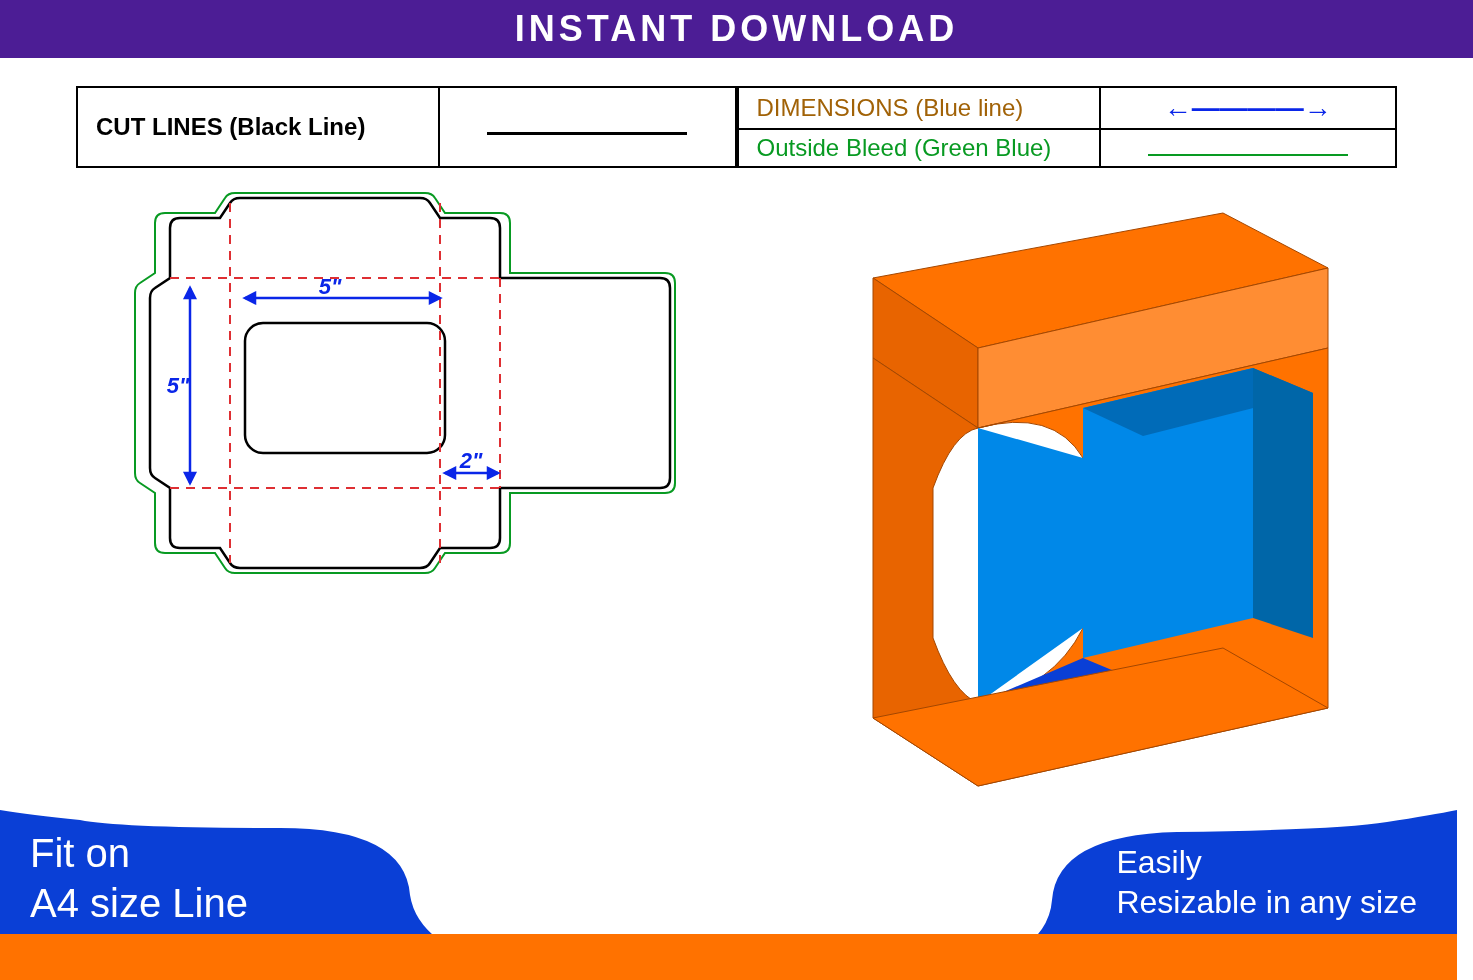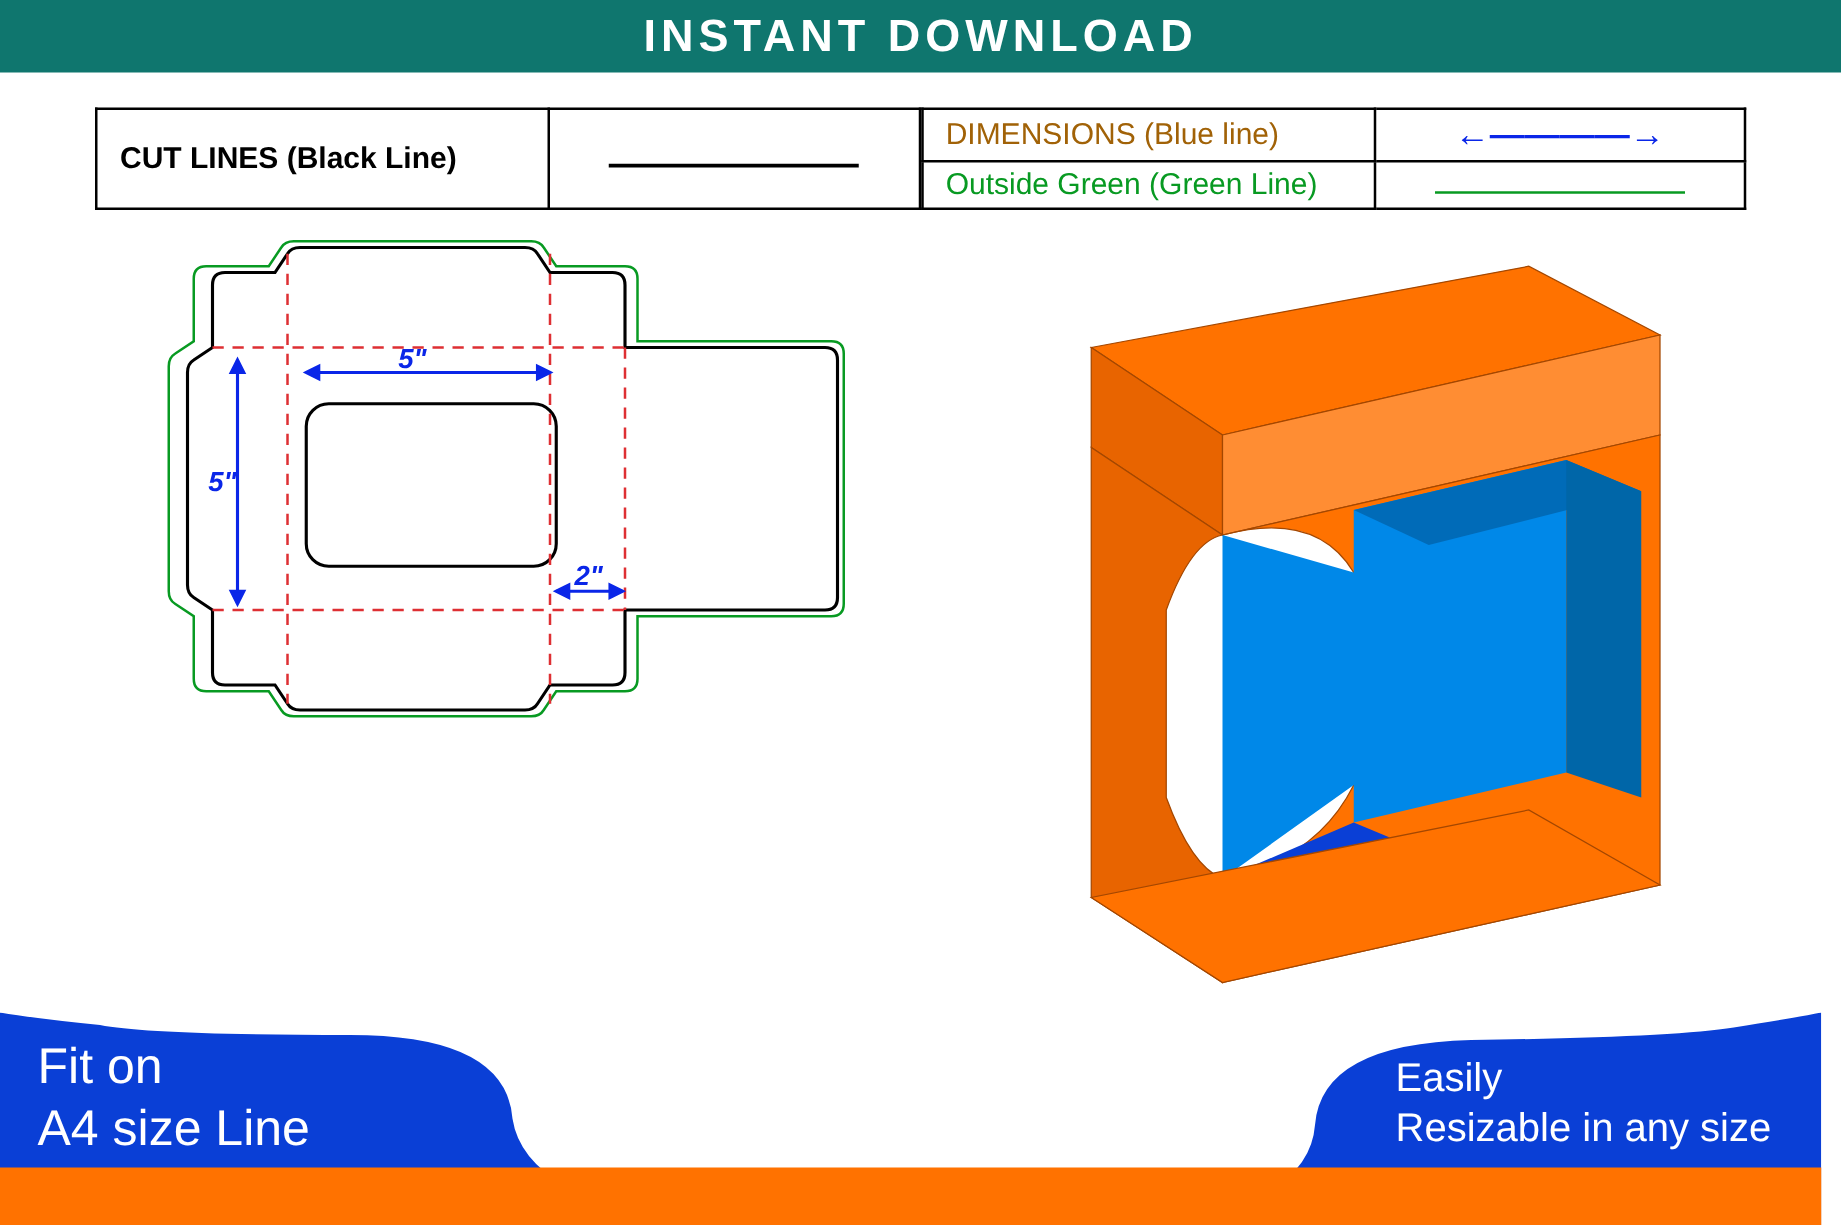--- a/index.html
+++ b/index.html
@@ -1,17 +1,17 @@
 <!DOCTYPE html>
 <html><head>
 <meta charset="utf-8">
 <style>
 *{margin:0;padding:0;box-sizing:border-box}
 body{background:#fff;font-family:Arial,Helvetica,sans-serif;width:1473px;height:980px;overflow:hidden;position:relative}
-.header-bar{background:#0f766e;height:58px;display:flex;align-items:center;justify-content:center}
+.header-bar{background:#4c1d95;height:58px;display:flex;align-items:center;justify-content:center}
 .header-title{color:#fff;font-size:36px;font-weight:700;letter-spacing:4px}
 .legend-wrap{display:flex;padding:28px 76px 0}
 .legend-table{border-collapse:collapse;flex:1}
 .legend-table td{border:2px solid #000;padding:4px 18px;font-size:24px;height:38px}
 .legend-label{width:55%}
 .legend-sample{width:45%;text-align:center}
 .cut-line{display:inline-block;width:200px;border-top:3px solid #000}
 .crease-line{display:inline-block;width:200px;border-top:3px dashed #de2f33}
 .bleed-line{display:inline-block;width:200px;border-top:2px solid #089a22}
 .dim-arrow{color:#0a26e8;font-size:28px;font-weight:700}
@@ -47,21 +47,21 @@
     </tr>
   </tbody>
     </table>
   <table class="legend-table">
     <tbody>
         <tr>
       <td class="legend-label txt-dim">DIMENSIONS (Blue line)</td>
       <td class="legend-sample"><span class="dim-arrow">←————→</span></td>
     </tr>
     <tr>
-      <td class="legend-label txt-bleed">Outside Green (Green Line)</td>
+      <td class="legend-label txt-bleed">Outside Bleed (Green Blue)</td>
       <td class="legend-sample"><span class="bleed-line"></span></td>
     </tr>
   </tbody>
     </table>
 </div>
 
 <div class="diagram-area">
   <svg class="dieline-svg" width="570" height="500">
 
     <path d="M35 55 Q35 45 45 45 L95 45 L105 30 Q108 25 115 25 L305 25 Q312 25 315 30 L325 45 L380 45 Q390 45 390 55 L390 105 L545 105 Q555 105 555 115 L555 315 Q555 325 545 325 L390 325 L390 375 Q390 385 380 385 L325 385 L315 400 Q312 405 305 405 L115 405 Q108 405 105 400 L95 385 L45 385 Q35 385 35 375 L35 325 L20 315 Q15 312 15 305 L15 125 Q15 118 20 115 L35 105 Z" fill="none" stroke="#089a22" stroke-width="2"></path>

